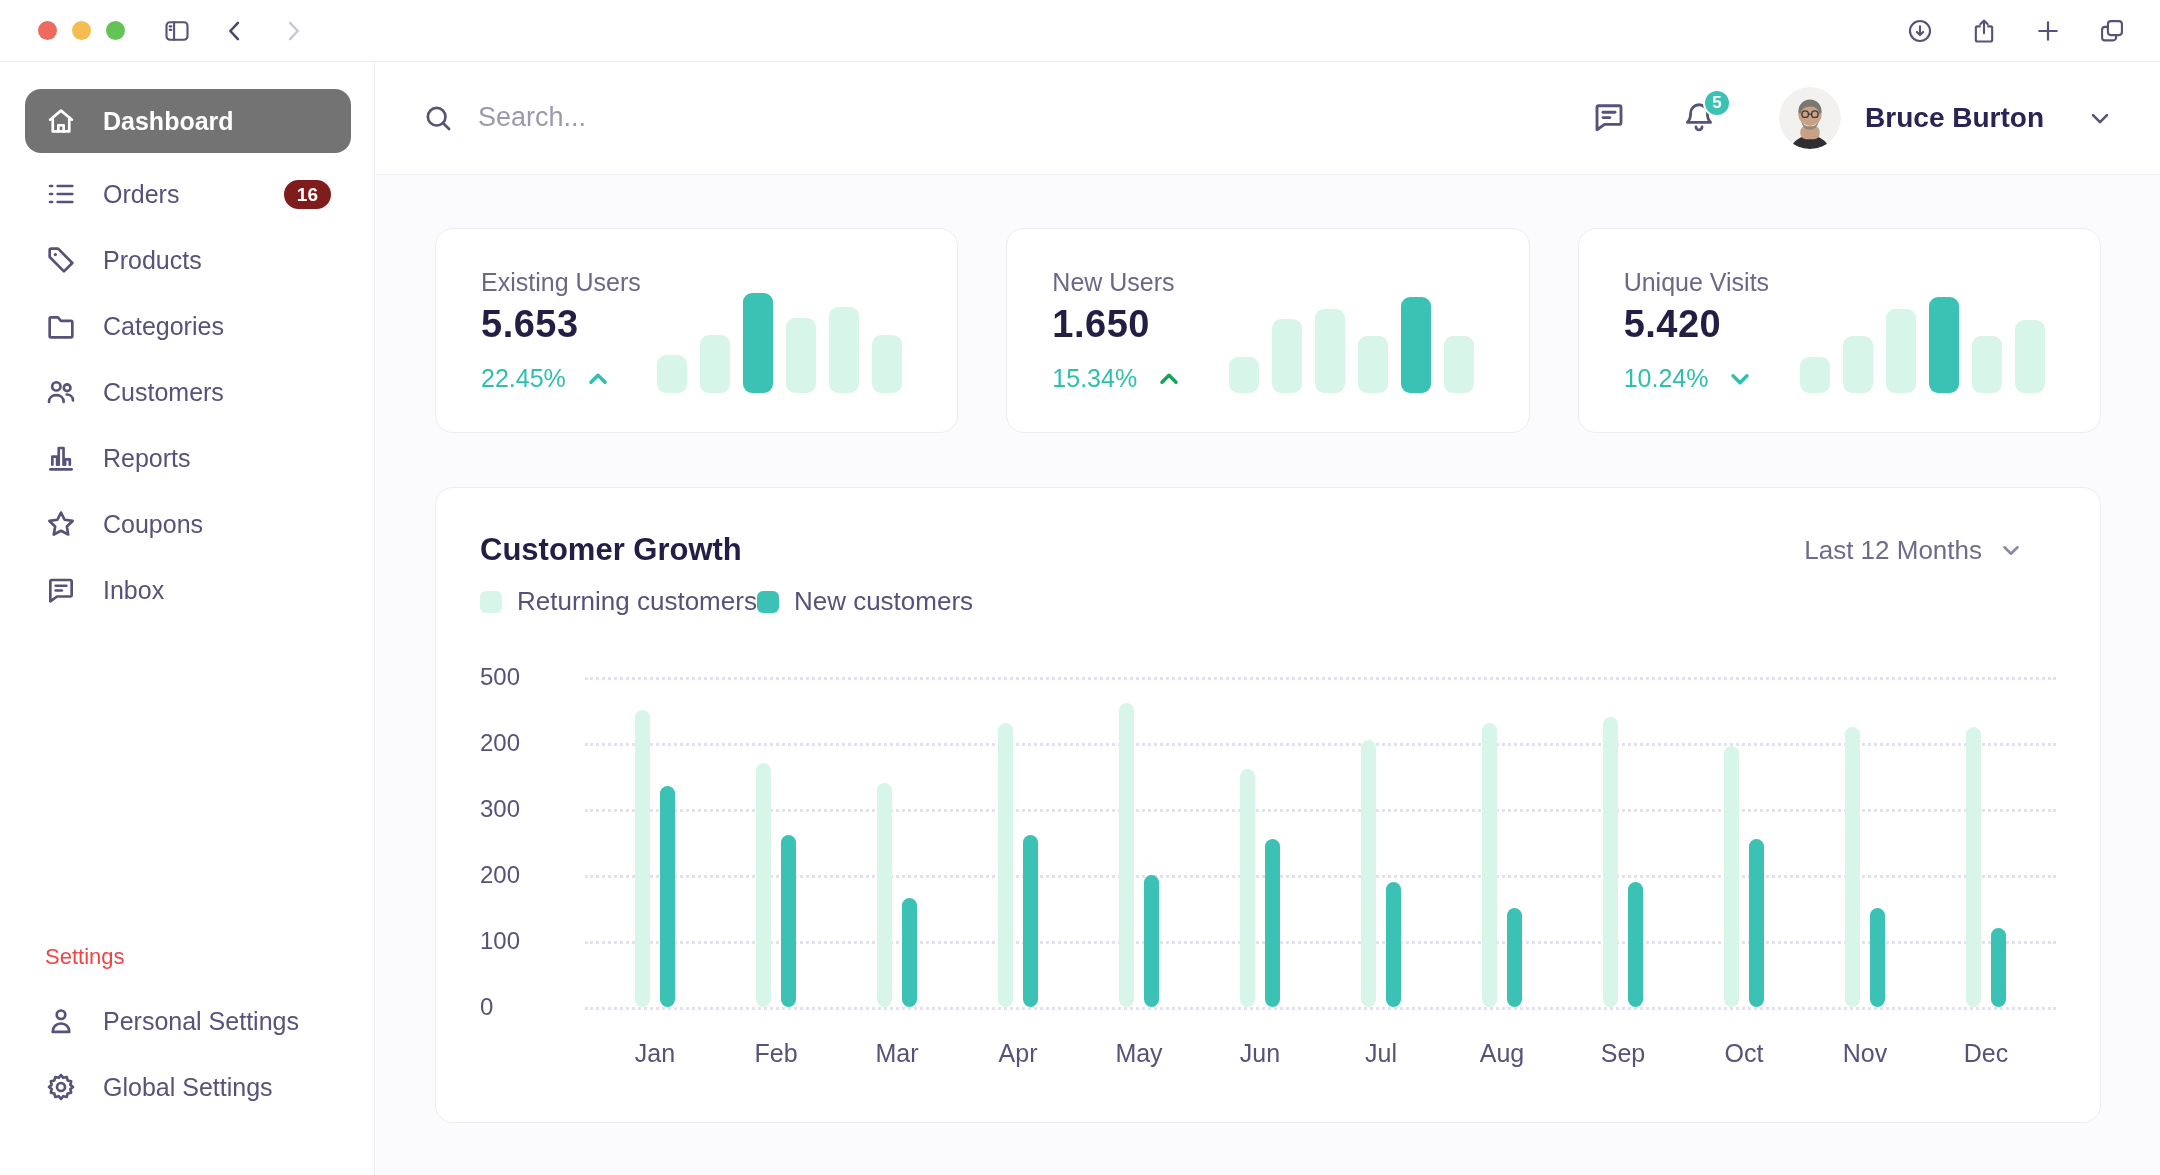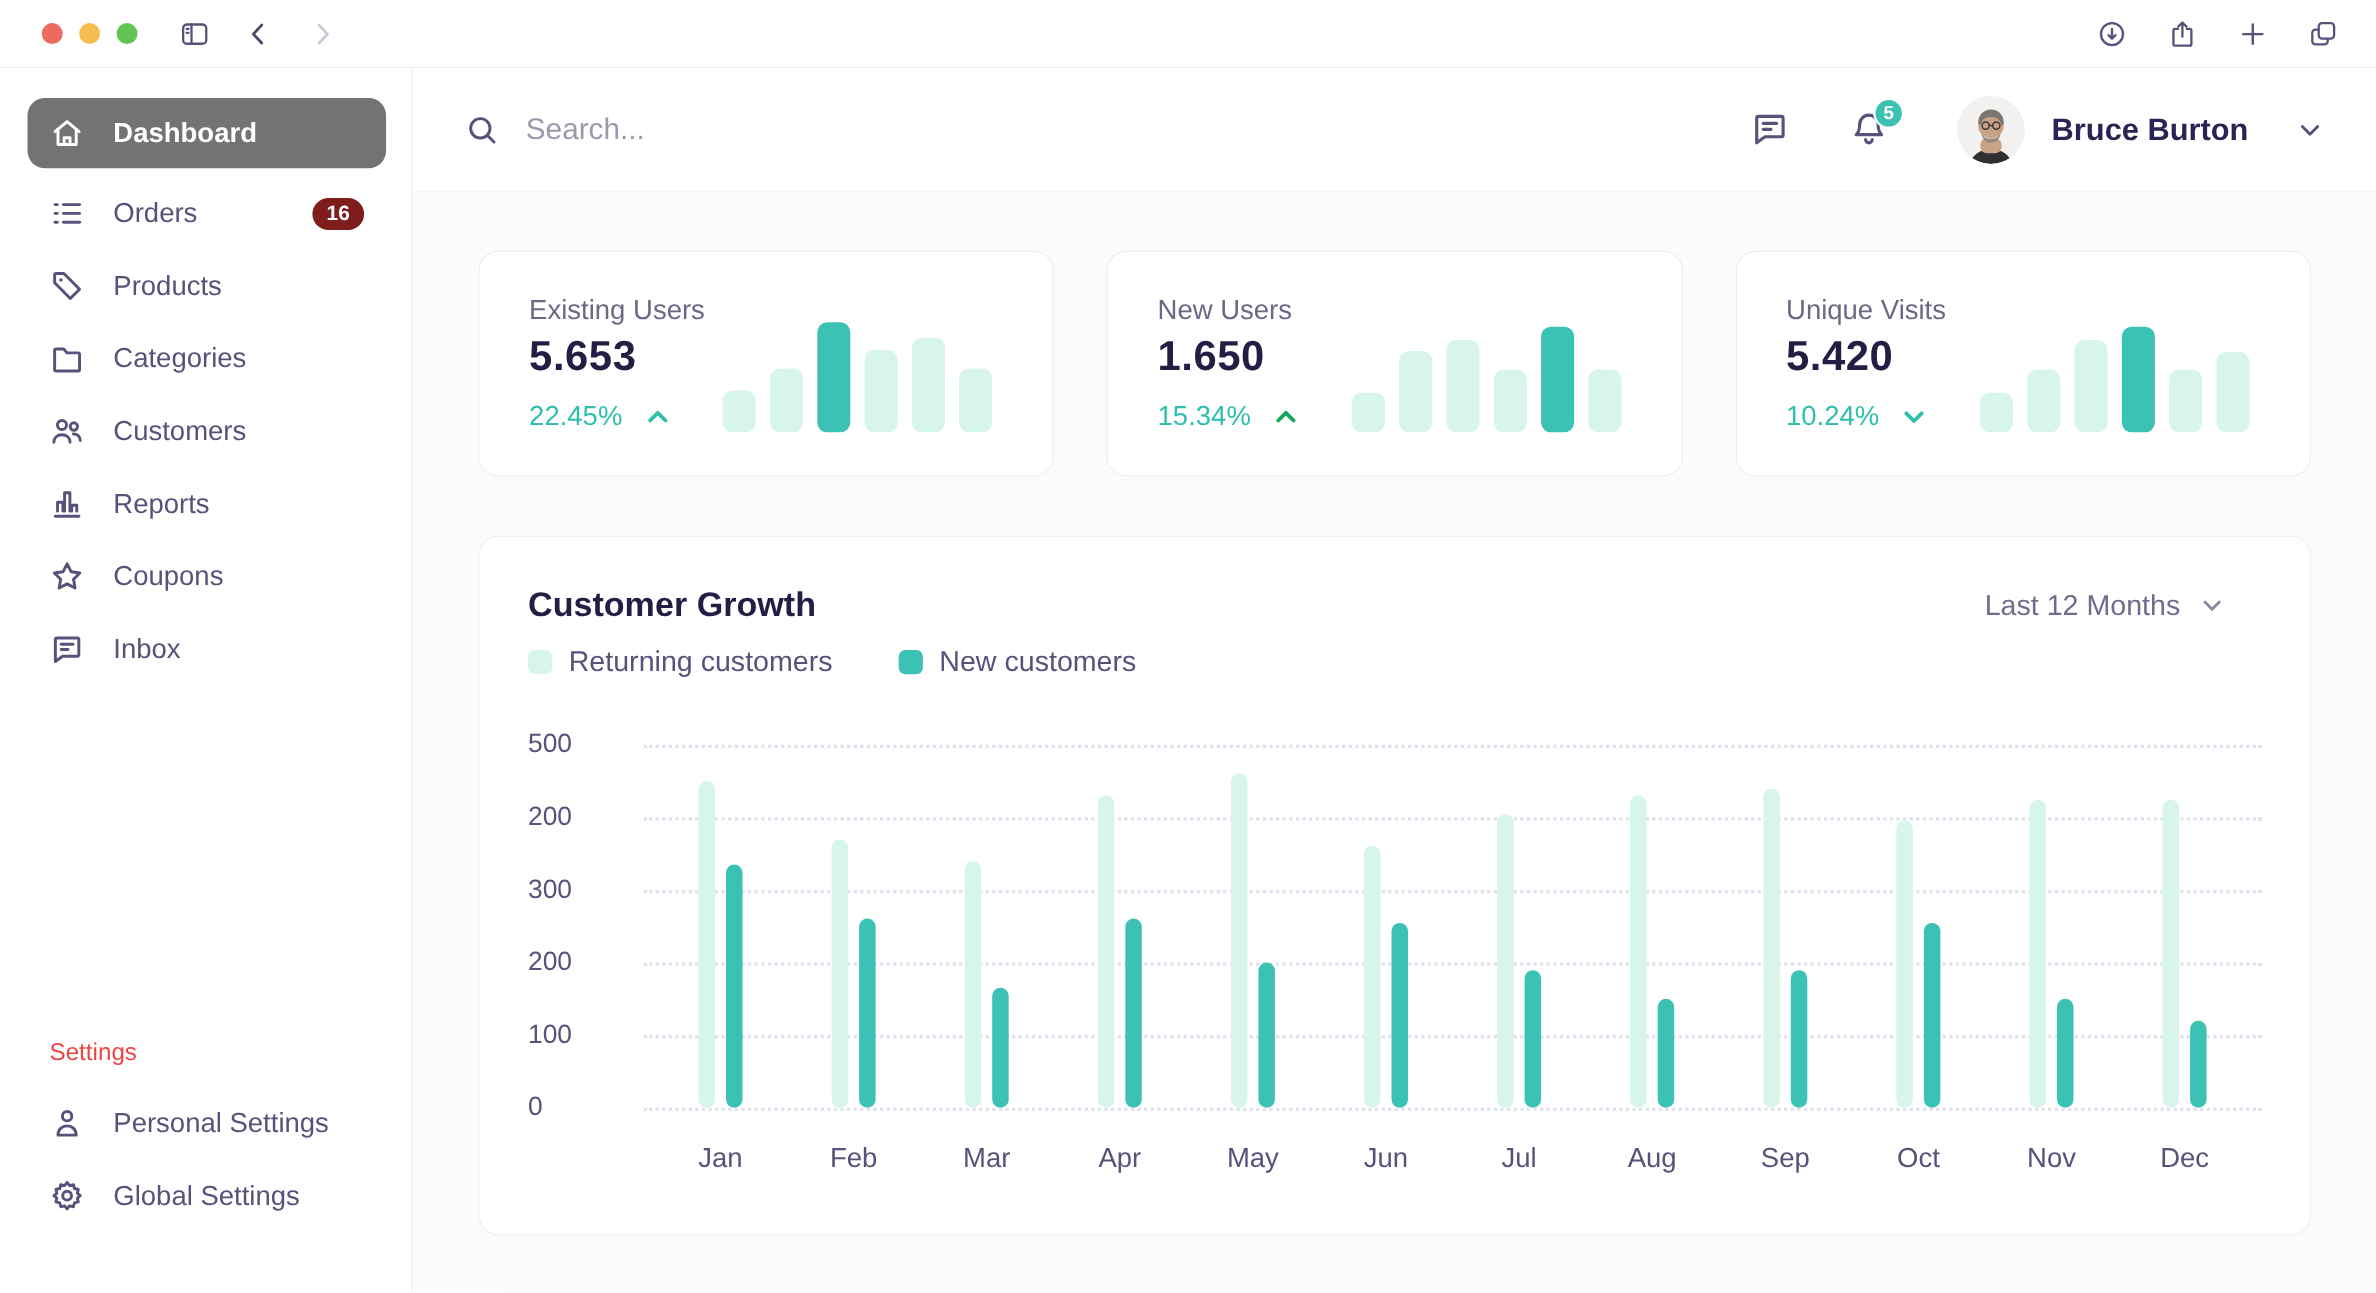--- a/index.html
+++ b/index.html
@@ -65,21 +65,21 @@
   .sbar { width:30px; border-radius:9px; background:#D8F5E9; }
   .sbar.hl { background:#3CC2B5; }
 
   
   .chart-card { margin-top:54px; height:636px; padding:44px 36px 0 44px; position:relative; }
   .chart-head { display:flex; align-items:center; justify-content:space-between; }
   .chart-title { font-size:31px; font-weight:700; color:#241E45; }
   .range-select { display:flex; align-items:center; gap:16px; color:#6F6C8B; font-size:26px; cursor:pointer;
     margin-right:40px; }
   .range-select svg { width:26px; height:26px; color:#8B88A0; }
-  .legend { display:flex; align-items:center; gap:60px; margin-top:18px; }
+  .legend { display:flex; align-items:center; margin-top:18px; }
   .legend-item { display:flex; align-items:center; gap:15px; font-size:26px; color:#56527A; cursor:pointer; }
   .swatch { width:22px; height:22px; border-radius:6px; }
   .plot { position:relative; height:330px; margin-top:60px; margin-right:8px; }
   .tick { position:absolute; left:0; right:0; height:0; }
   .tick-label { position:absolute; left:0; transform:translateY(-50%); font-size:24px; color:#56527A; }
   .tick-line { position:absolute; left:105px; right:0; top:0; border-top:3px dotted #E1E2EF; }
   .bars-row { position:absolute; left:115px; right:10px; top:0; bottom:0; display:flex;
     justify-content:space-between; padding:0 40px; }
   .month-group { position:relative; display:flex; align-items:flex-end; gap:10px; height:100%; }
   .gbar { width:15px; border-radius:99px; }

